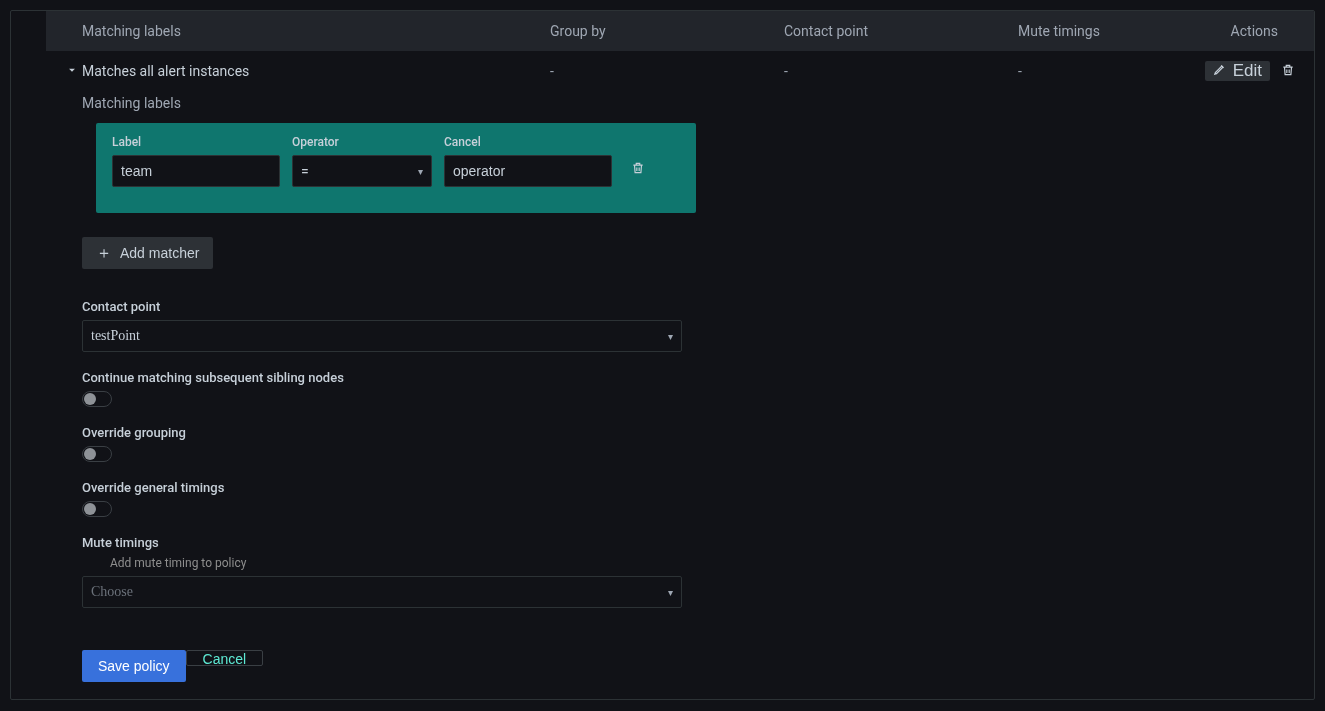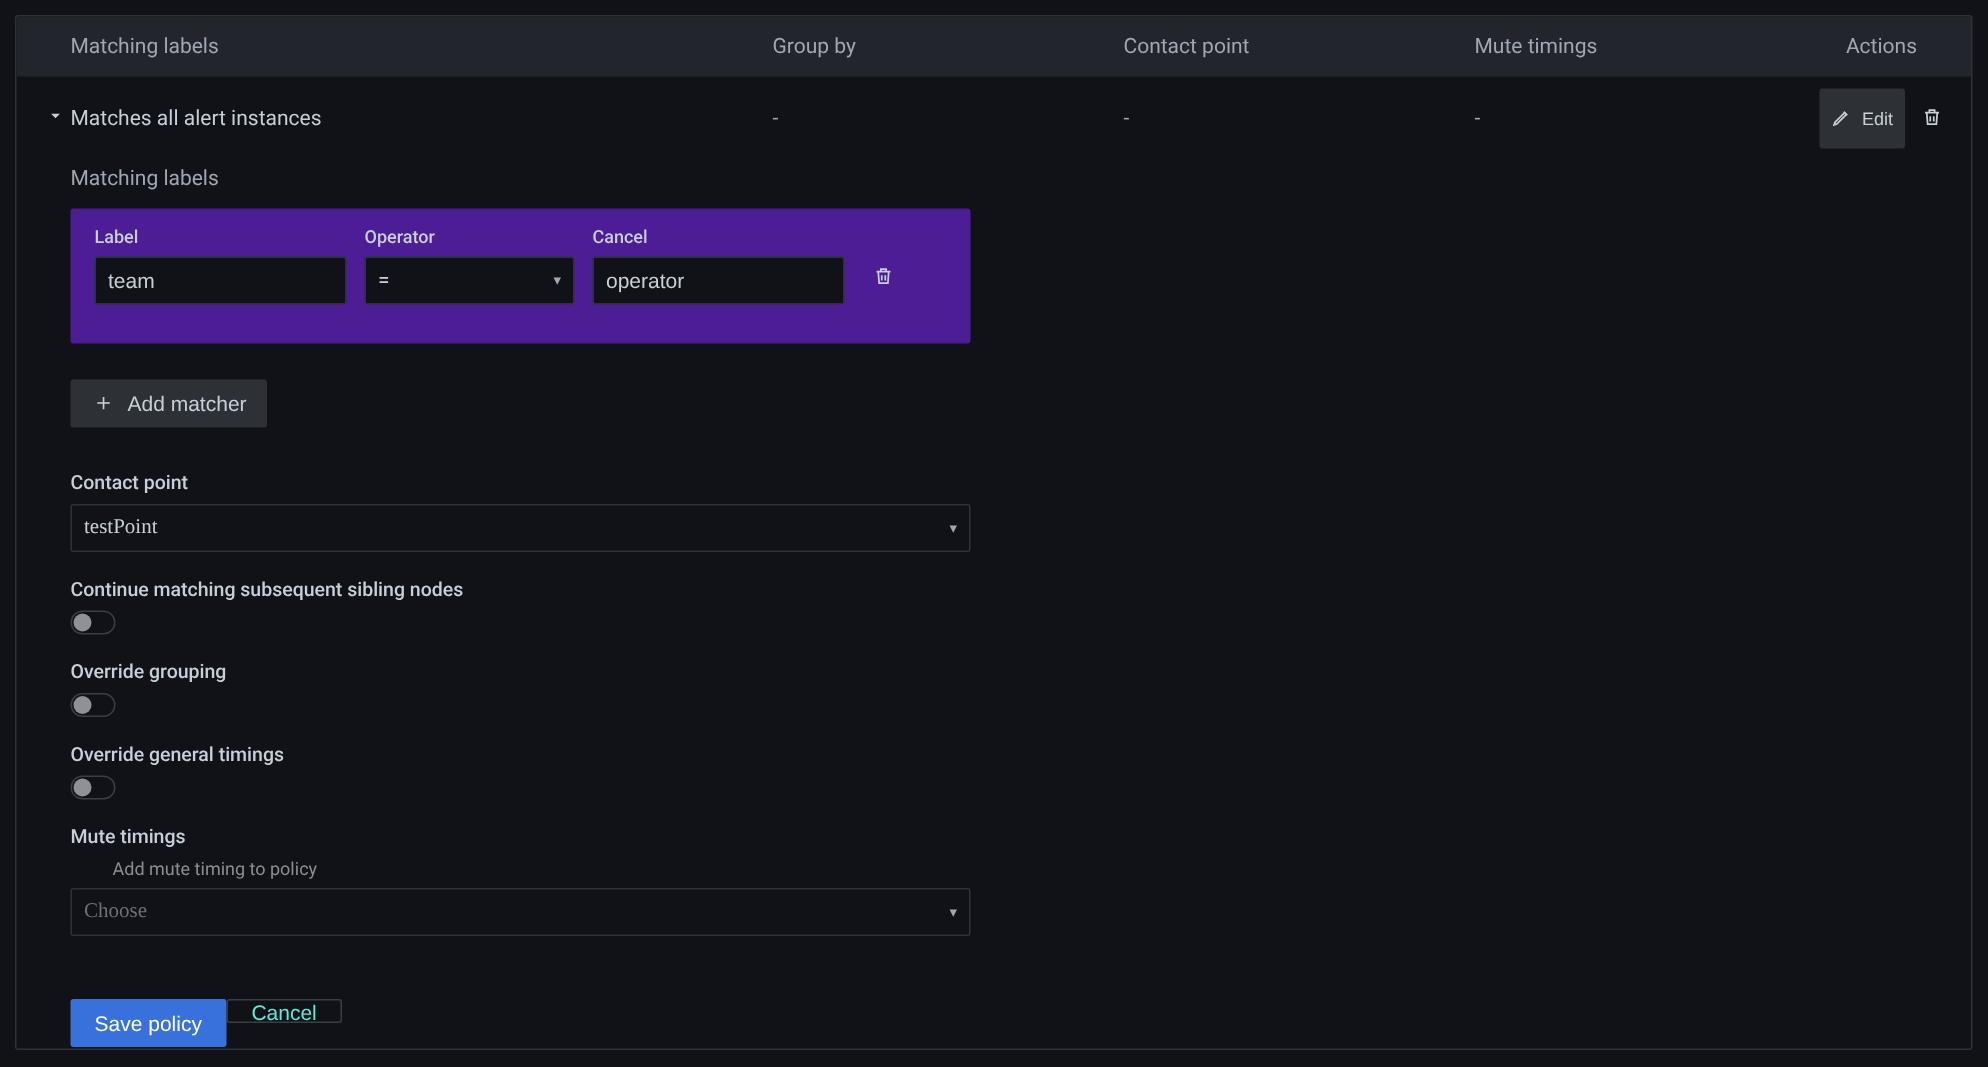--- a/index.html
+++ b/index.html
@@ -10,20 +10,21 @@
     font-size: 14px;
     width: 1325px;
     height: 711px;
     padding: 10px;
   }
   .panel {
     border: 1px solid #2c3235;
     border-radius: 2px;
     height: 690px;
     overflow: hidden;
+    padding-left: 35px;
   }
   .header-row {
     display: flex;
     align-items: center;
     background: #22252b;
     height: 40px;
     padding: 0 36px;
     color: #9fa7b3;
   }
   .col-labels { flex: 0 0 468px; }
@@ -51,25 +52,25 @@
   .body-row .col-mute { color: #9fa7b3; }
   .body-row .col-actions { display: flex; justify-content: flex-end; gap: 8px; align-items: center; }
 
   .edit-btn {
     display: inline-flex;
     align-items: center;
     gap: 6px;
     background: #2d3136;
     border: none;
     color: #c7d0d9;
-    height: 40px;
+    height: 20px;
     padding: 0 8px;
     border-radius: 2px;
     cursor: pointer;
-    font-size: 12px;
+    font-size: 17px;
   }
   .icon-btn {
     background: transparent;
     border: none;
     color: #9fa7b3;
     cursor: pointer;
     height: 24px;
     width: 20px;
     display: inline-flex;
     align-items: center;
@@ -80,27 +81,28 @@
   .editor {
     padding: 0 16px 20px 36px;
   }
   .section-title {
     color: #9fa7b3;
     margin: 4px 0 12px 0;
     font-size: 14px;
   }
 
   .matcher-card {
-    background: #4c1d95;
+    background: #0f766e;
     border-radius: 2px;
     padding: 12px 16px 26px 16px;
     width: 600px;
     display: flex;
     gap: 12px;
     align-items: flex-end;
+    margin-left: 14px;
   }
   .field { display: flex; flex-direction: column; gap: 6px; }
   .field label { font-size: 12px; color: #c7d0d9; font-weight: 500; }
   .input, .select {
     background: #111217;
     border: 1px solid #2c3235;
     color: #c7d0d9;
     height: 32px;
     padding: 0 8px;
     border-radius: 2px;

